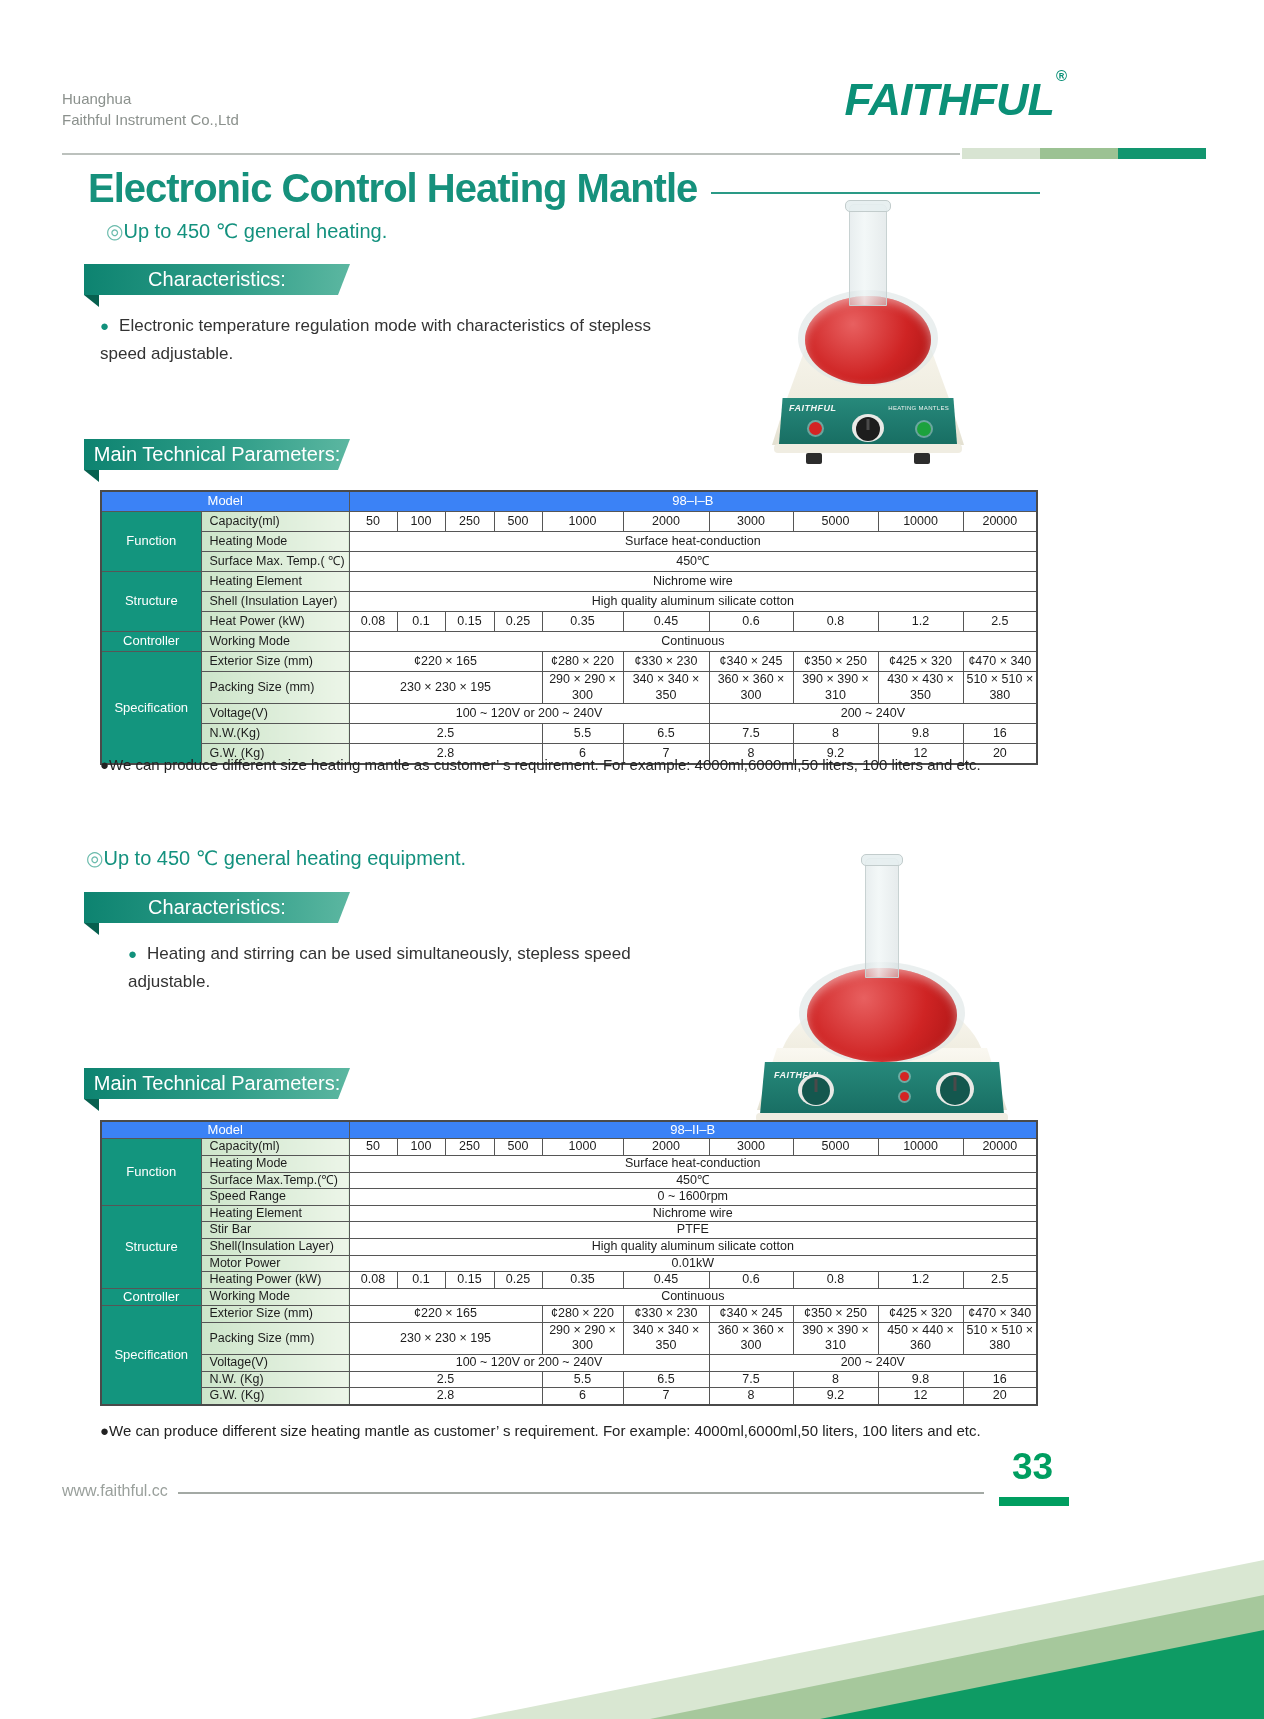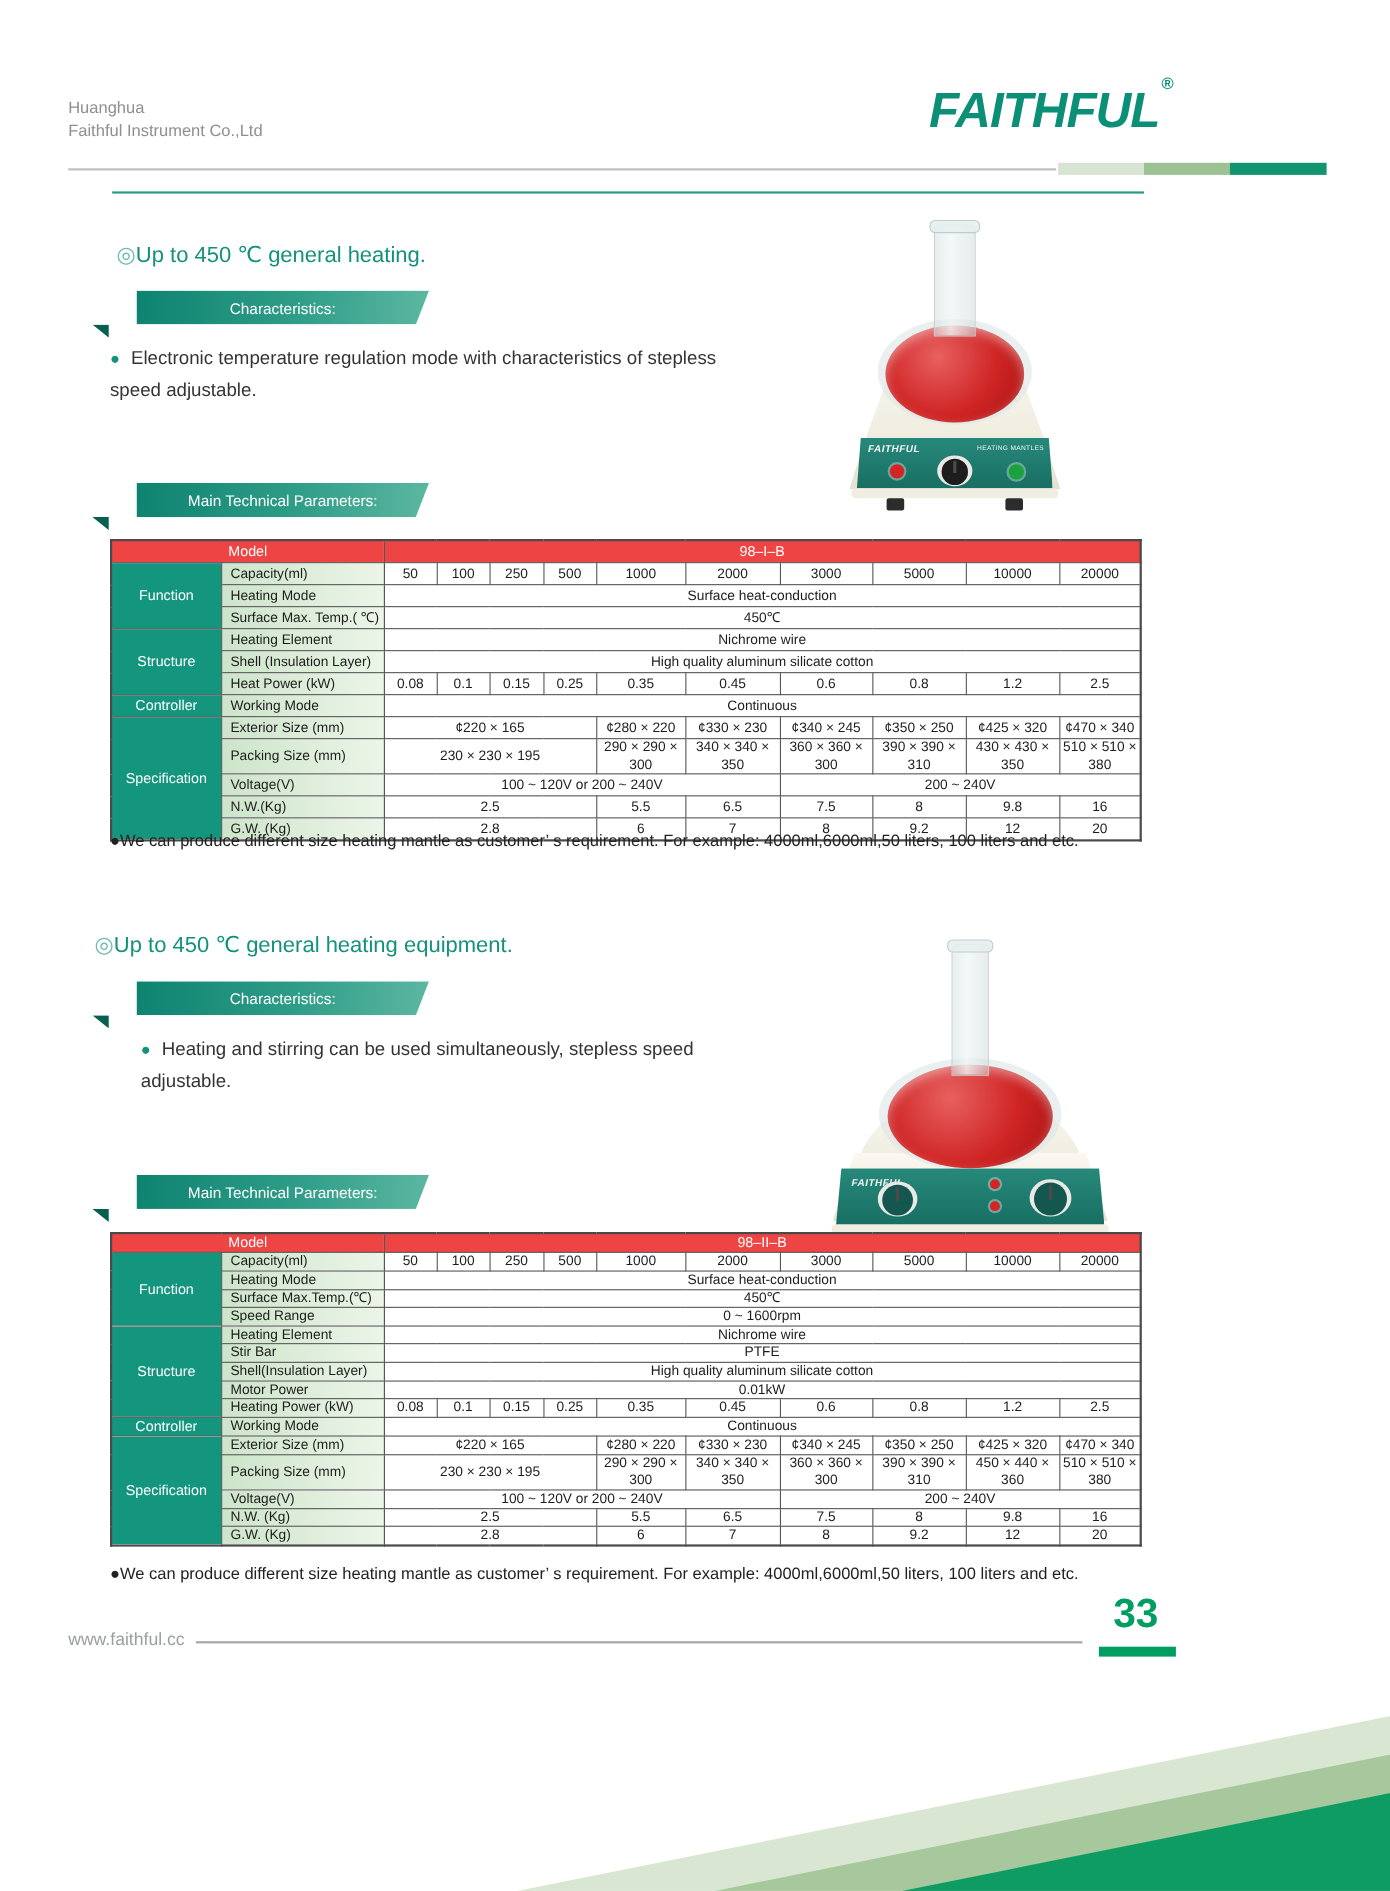--- a/index.html
+++ b/index.html
@@ -18,38 +18,38 @@
   .hseg.s3{left:1118px;width:88px;background:#12966f;}
 
   
   .sec-title-row{position:absolute;left:88px;width:952px;display:flex;align-items:center;}
   .sec-title{font-size:40px;font-weight:bold;color:#16917c;letter-spacing:-1px;white-space:nowrap;}
   .sec-title-line{flex:1;height:2px;background:#2a9a86;margin-left:14px;margin-top:8px;}
   .sec-sub{position:absolute;left:86px;font-size:20px;color:#13917e;}
   .sec-sub .ring{color:#6cbcad;}
 
   
-  .ribbon{position:absolute;left:84px;width:266px;height:31px;color:#fff;font-size:14px;
+  .ribbon{position:absolute;left:84px;width:266px;height:31px;color:#fff;font-size:20px;
           display:flex;align-items:center;justify-content:center;
           background:linear-gradient(92deg,#0d8370 0%,#2f9d88 55%,#5cb7a1 100%);
-          clip-path:polygon(0 0,100% 0,95.5% 100%,0 100%);margin-left:40px;}
+          clip-path:polygon(0 0,100% 0,95.5% 100%,0 100%);}
   .ribbon-fold{position:absolute;left:84px;width:15px;height:12px;background:#07604f;
           clip-path:polygon(0 0,100% 0,100% 100%);}
 
   
   .bullet{position:absolute;left:100px;width:560px;font-size:17px;color:#333;line-height:28px;}
   .bullet .dot{color:#12917c;font-size:15px;margin-right:10px;}
 
   
   table.params{position:absolute;left:100px;border-collapse:collapse;table-layout:fixed;width:936px;
                font-size:12.5px;border:2px solid #4a4a4a;}
   table.params td{border:1px solid #565656;text-align:center;padding:0 2px;height:19px;color:#1d1d1d;
                   background:#fff;white-space:pre-line;line-height:1.25;overflow:hidden;}
   table.t2 td{height:15px;}
-  table.params td.head{background:#ef4444;color:#fff;font-size:13px;}
+  table.params td.head{background:#3b82f6;color:#fff;font-size:13px;}
   table.params td.cat{background:#13957e;color:#fff;font-size:13px;}
   table.params td.label{background:linear-gradient(90deg,#cde5ca 0%,#ecf5e8 100%);
                         text-align:left;padding-left:8px;}
 
   .footnote{position:absolute;left:100px;width:960px;font-size:15px;color:#222;}
 
   
   .website{position:absolute;left:62px;top:1482px;font-size:16px;color:#9aa09c;}
   .frule{position:absolute;left:178px;top:1492px;width:806px;height:2px;background:#a3a9a4;}
   .pageno{position:absolute;left:1012px;top:1446px;font-size:37px;font-weight:bold;color:#009e60;}
@@ -95,20 +95,21 @@
     <div>Huanghua</div>
     <div>Faithful Instrument Co.,Ltd</div>
   </div>
   <div class="logo"><span>FAITHFUL</span><sup>®</sup></div>
   <div class="hrule"></div>
   <div class="hseg s1"></div>
   <div class="hseg s2"></div>
   <div class="hseg s3"></div>
 
   <div class="sec-title-row" style="top:166px;">
+    <span class="sec-title">Electronic Control Heating Mantle</span>
     <span class="sec-title-line"></span>
   </div>
   <div class="sec-sub" style="top:219px;margin-left:20px;">
     <span class="ring">◎</span><span>Up to 450 ℃ general heating.</span>
   </div>
 
   <div class="ribbon" style="top:264px;">
     <span>Characteristics:</span>
   </div>
   <div class="ribbon-fold" style="top:295px;"></div>

